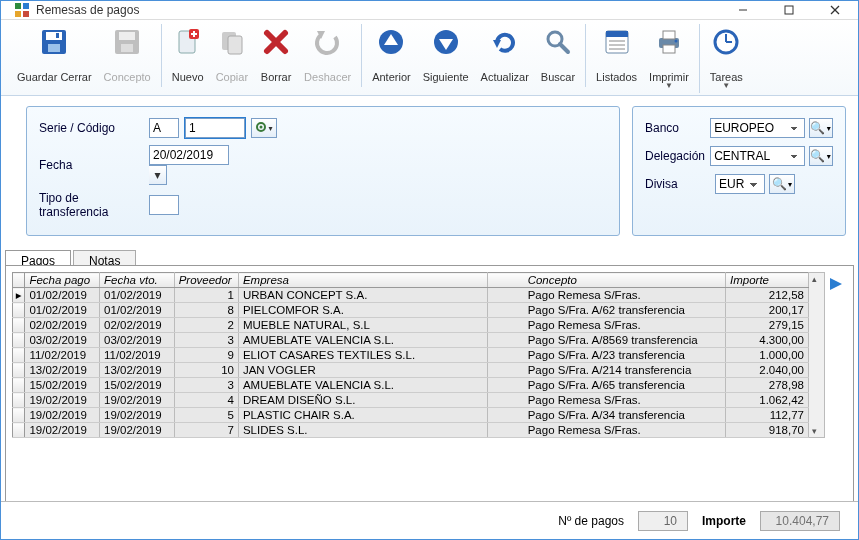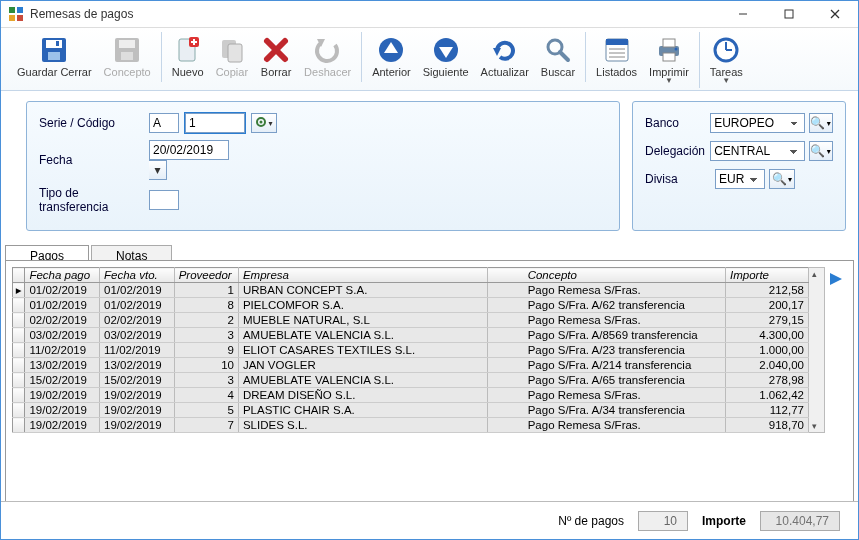--- a/index.html
+++ b/index.html
@@ -1,30 +1,30 @@
 <!DOCTYPE html>
 <html><head>
 <meta charset="utf-8">
 <style>
 * { box-sizing: border-box; margin: 0; padding: 0; font-family: "Segoe UI", Tahoma, sans-serif; font-size: 12px; }
 body { background: #fff; width: 859px; height: 540px; border: 1px solid #4a90d9; position: relative; overflow: hidden; }
 
 
-.titlebar { height: 27px; background: #fff; display: flex; align-items: center; padding-left: 7px; border-bottom: 1px solid #ddd; }
+.titlebar { height: 19px; background: #fff; display: flex; align-items: center; padding-left: 13px; border-bottom: 1px solid #ddd; }
 .titlebar .app-icon { width: 16px; height: 16px; margin-right: 6px; }
 .titlebar .title { flex: 1; font-size: 12px; color: #333; }
 .titlebar .win-btn { width: 46px; height: 30px; display: flex; align-items: center; justify-content: center; color: #555; }
 
 
 .toolbar { background: linear-gradient(#fff,#f5f9fc); display: flex; align-items: flex-start; padding: 4px 6px 2px 6px; border-bottom: 1px solid #c5d6e8; }
 .tool-group { display: flex; border-right: 1px solid #c5d6e8; padding: 0 4px; }
 .tool-group:last-child { border-right: none; text-align: center; }
 .tool-btn { display: flex; flex-direction: column; align-items: center; justify-content: flex-start; padding: 2px 6px 4px 6px; min-width: 44px; cursor: pointer; border-radius: 3px; }
 .tool-btn .ico { width: 32px; height: 32px; display: flex; align-items: center; justify-content: center; }
-.tool-btn .lbl { font-size: 11px; color: #333; margin-top: 0; white-space: nowrap; }
+.tool-btn .lbl { font-size: 11px; color: #333; margin-top: 13px; white-space: nowrap; }
 .tool-btn.disabled .lbl { color: #aaa; }
 .tool-btn .drop { font-size: 8px; color: #555; line-height: 6px; }
 
 
 .form-area { padding: 10px 12px 6px 12px; display: flex; gap: 12px; }
 .panel { border: 1px solid #8fb4d9; border-radius: 3px; background: linear-gradient(#f6fbff,#e9f3fb); padding: 10px 12px; }
 .panel-left { flex: 1; margin-left: 13px; }
 .panel-right { width: 214px; }
 .form-row { display: flex; align-items: center; margin-bottom: 6px; min-height: 22px; }
 .form-row label { width: 110px; color: #003; font-size: 12px; }
@@ -38,21 +38,21 @@
 .tipo-input { width: 30px; }
 .gear-btn { width: 26px; height: 20px; margin-left: 6px; border: 1px solid #7a9ec7; background: linear-gradient(#fff,#e4eef8); display: flex; align-items: center; justify-content: center; gap: 1px; }
 .lookup-btn { width: 26px; height: 20px; margin-left: 4px; border: 1px solid #7a9ec7; background: linear-gradient(#fff,#e4eef8); display: flex; align-items: center; justify-content: center; gap: 1px; font-size: 10px; }
 .banco-sel { width: 100px; }
 .deleg-sel { width: 100px; }
 .divisa-sel { width: 50px; }
 select.sel { appearance: none; -webkit-appearance: none; background-image: linear-gradient(45deg, transparent 50%, #555 50%), linear-gradient(135deg, #555 50%, transparent 50%); background-position: calc(100% - 10px) 8px, calc(100% - 6px) 8px; background-size: 4px 4px, 4px 4px; background-repeat: no-repeat; padding-right: 16px; }
 
 
 .tabs { display: flex; padding-left: 4px; margin-top: 2px; }
-.tab { padding: 3px 24px; border: 1px solid #aaa; border-bottom: none; background: #f2f2f2; font-size: 12px; margin-right: 2px; position: relative; top: 6px; }
+.tab { padding: 3px 15px; border: 1px solid #aaa; border-bottom: none; background: #f2f2f2; font-size: 12px; margin-right: 2px; position: relative; top: 6px; }
 .tab.active { background: #fff; border-color: #999; }
 .tab-body { border: 1px solid #999; margin: 0 4px; padding: 6px; background: #fff; position: relative; }
 
 
 .grid-wrap { display: flex; }
 .grid { flex: 1; border: 1px solid #999; border-collapse: collapse; width: 100%; }
 .grid th, .grid td { border-right: 1px solid #bbb; border-bottom: 1px solid #ccc; padding: 1px 4px; font-size: 11.5px; white-space: nowrap; overflow: hidden; }
 .grid th { background: linear-gradient(#fdfdfd,#e8e8e8); border-bottom: 1px solid #999; text-align: left; font-weight: normal; font-size: 11.5px; position: relative; font-style: italic; }
 .grid tr td { background: #e8e8e8; }
 .grid .row-handle { width: 12px; background: linear-gradient(#fdfdfd,#e8e8e8); border-right: 1px solid #999; text-align: center; padding: 0; }

